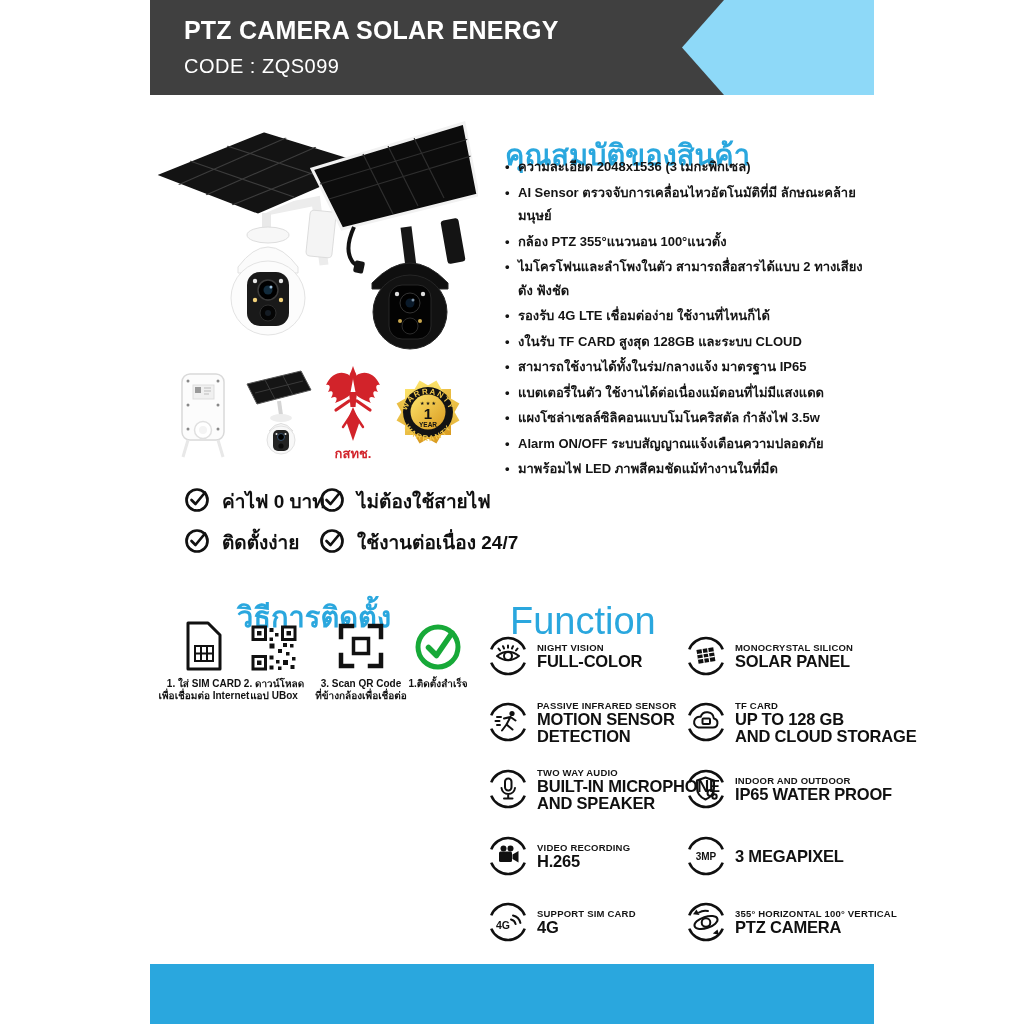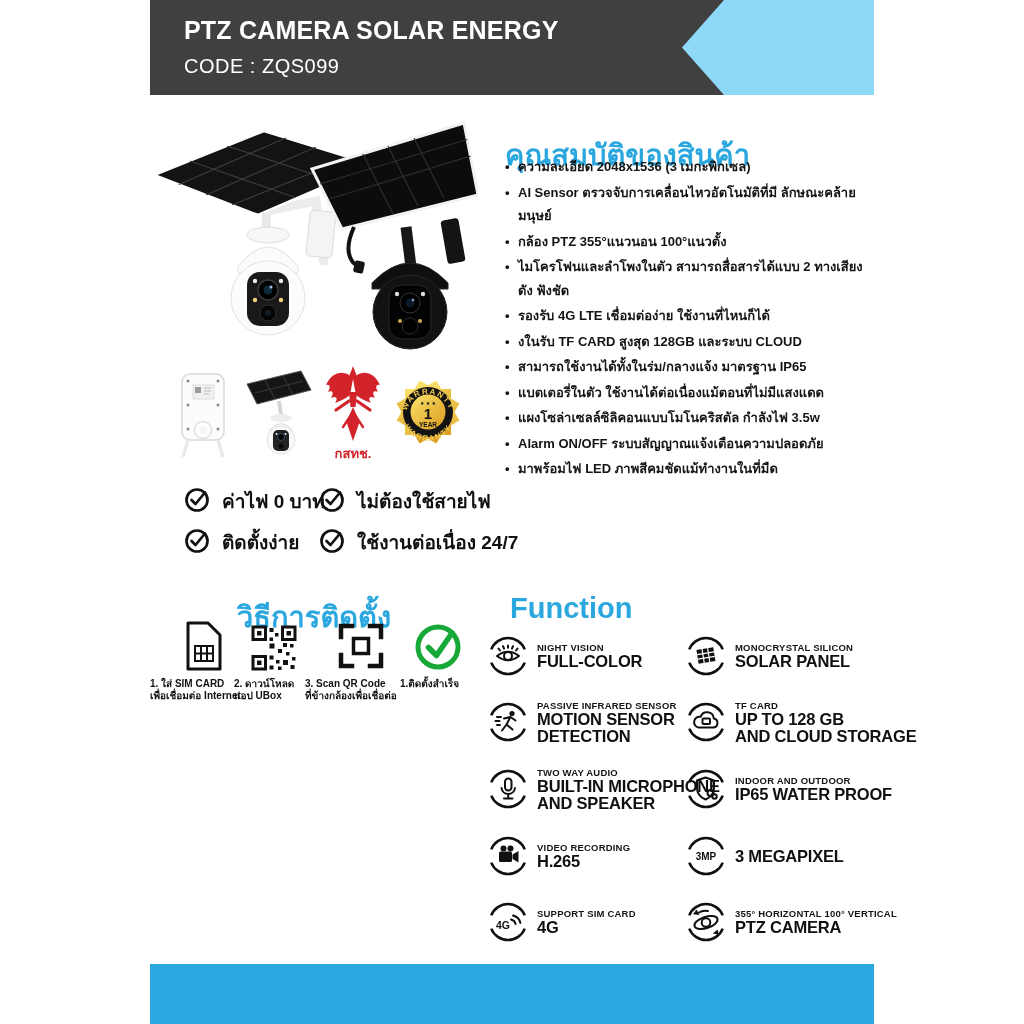--- a/index.html
+++ b/index.html
@@ -17,25 +17,25 @@
   
   .features-title{position:absolute;left:505px;top:108px;font-size:29px;font-weight:800;color:#2AA7DE;}
   .features-list{position:absolute;left:505px;top:155px;width:368px;}
   .bullet{position:relative;padding-left:13px;margin-bottom:2px;font-size:13px;font-weight:700;line-height:23.5px;color:#141414;}
   .bullet::before{content:"•";position:absolute;left:0;top:0;}
   
   .check-item{position:absolute;display:flex;gap:11px;height:30px;}
   .check-label{font-size:19px;font-weight:700;color:#101010;white-space:nowrap;}
   
   .install-title{position:absolute;left:190px;top:570px;font-size:29px;font-weight:800;color:#2AA7DE;margin-left:47px;}
-  .step{position:absolute;text-align:left;}
+  .step{position:absolute;text-align:center;}
   .step .icon-box{height:58px;display:flex;align-items:flex-end;justify-content:center;margin-bottom:6px;}
   .step .cap{font-size:10px;font-weight:700;line-height:11.5px;color:#111;}
   
-  .fn-title{position:absolute;left:510px;top:568px;font-size:29px;font-weight:700;color:#2AA7DE;}
+  .fn-title{position:absolute;left:510px;top:568px;font-size:38px;font-weight:400;color:#2AA7DE;}
   .fn-item{position:absolute;display:flex;align-items:center;gap:9px;height:46px;}
   .fn-text{display:flex;flex-direction:column;justify-content:center;}
   .fn-cap{font-size:9.5px;font-weight:700;letter-spacing:.2px;color:#141414;line-height:11px;white-space:nowrap;}
   .fn-line{font-size:16.5px;font-weight:800;letter-spacing:-.2px;color:#101010;line-height:17px;white-space:nowrap;}
   .fn-line:empty,.fn-cap:empty{display:none;}
   .ring{fill:none;stroke:#101010;stroke-width:2.6;stroke-dasharray:38 12;stroke-dashoffset:44;}
   .glyph{fill:none;stroke:#101010;stroke-width:2;stroke-linecap:round;stroke-linejoin:round;}
   .glyphf{fill:#101010;stroke:none;}
   
   .nbtc-label{position:absolute;left:318px;top:443px;width:70px;text-align:center;font-size:13px;font-weight:800;color:#D2232A;}

